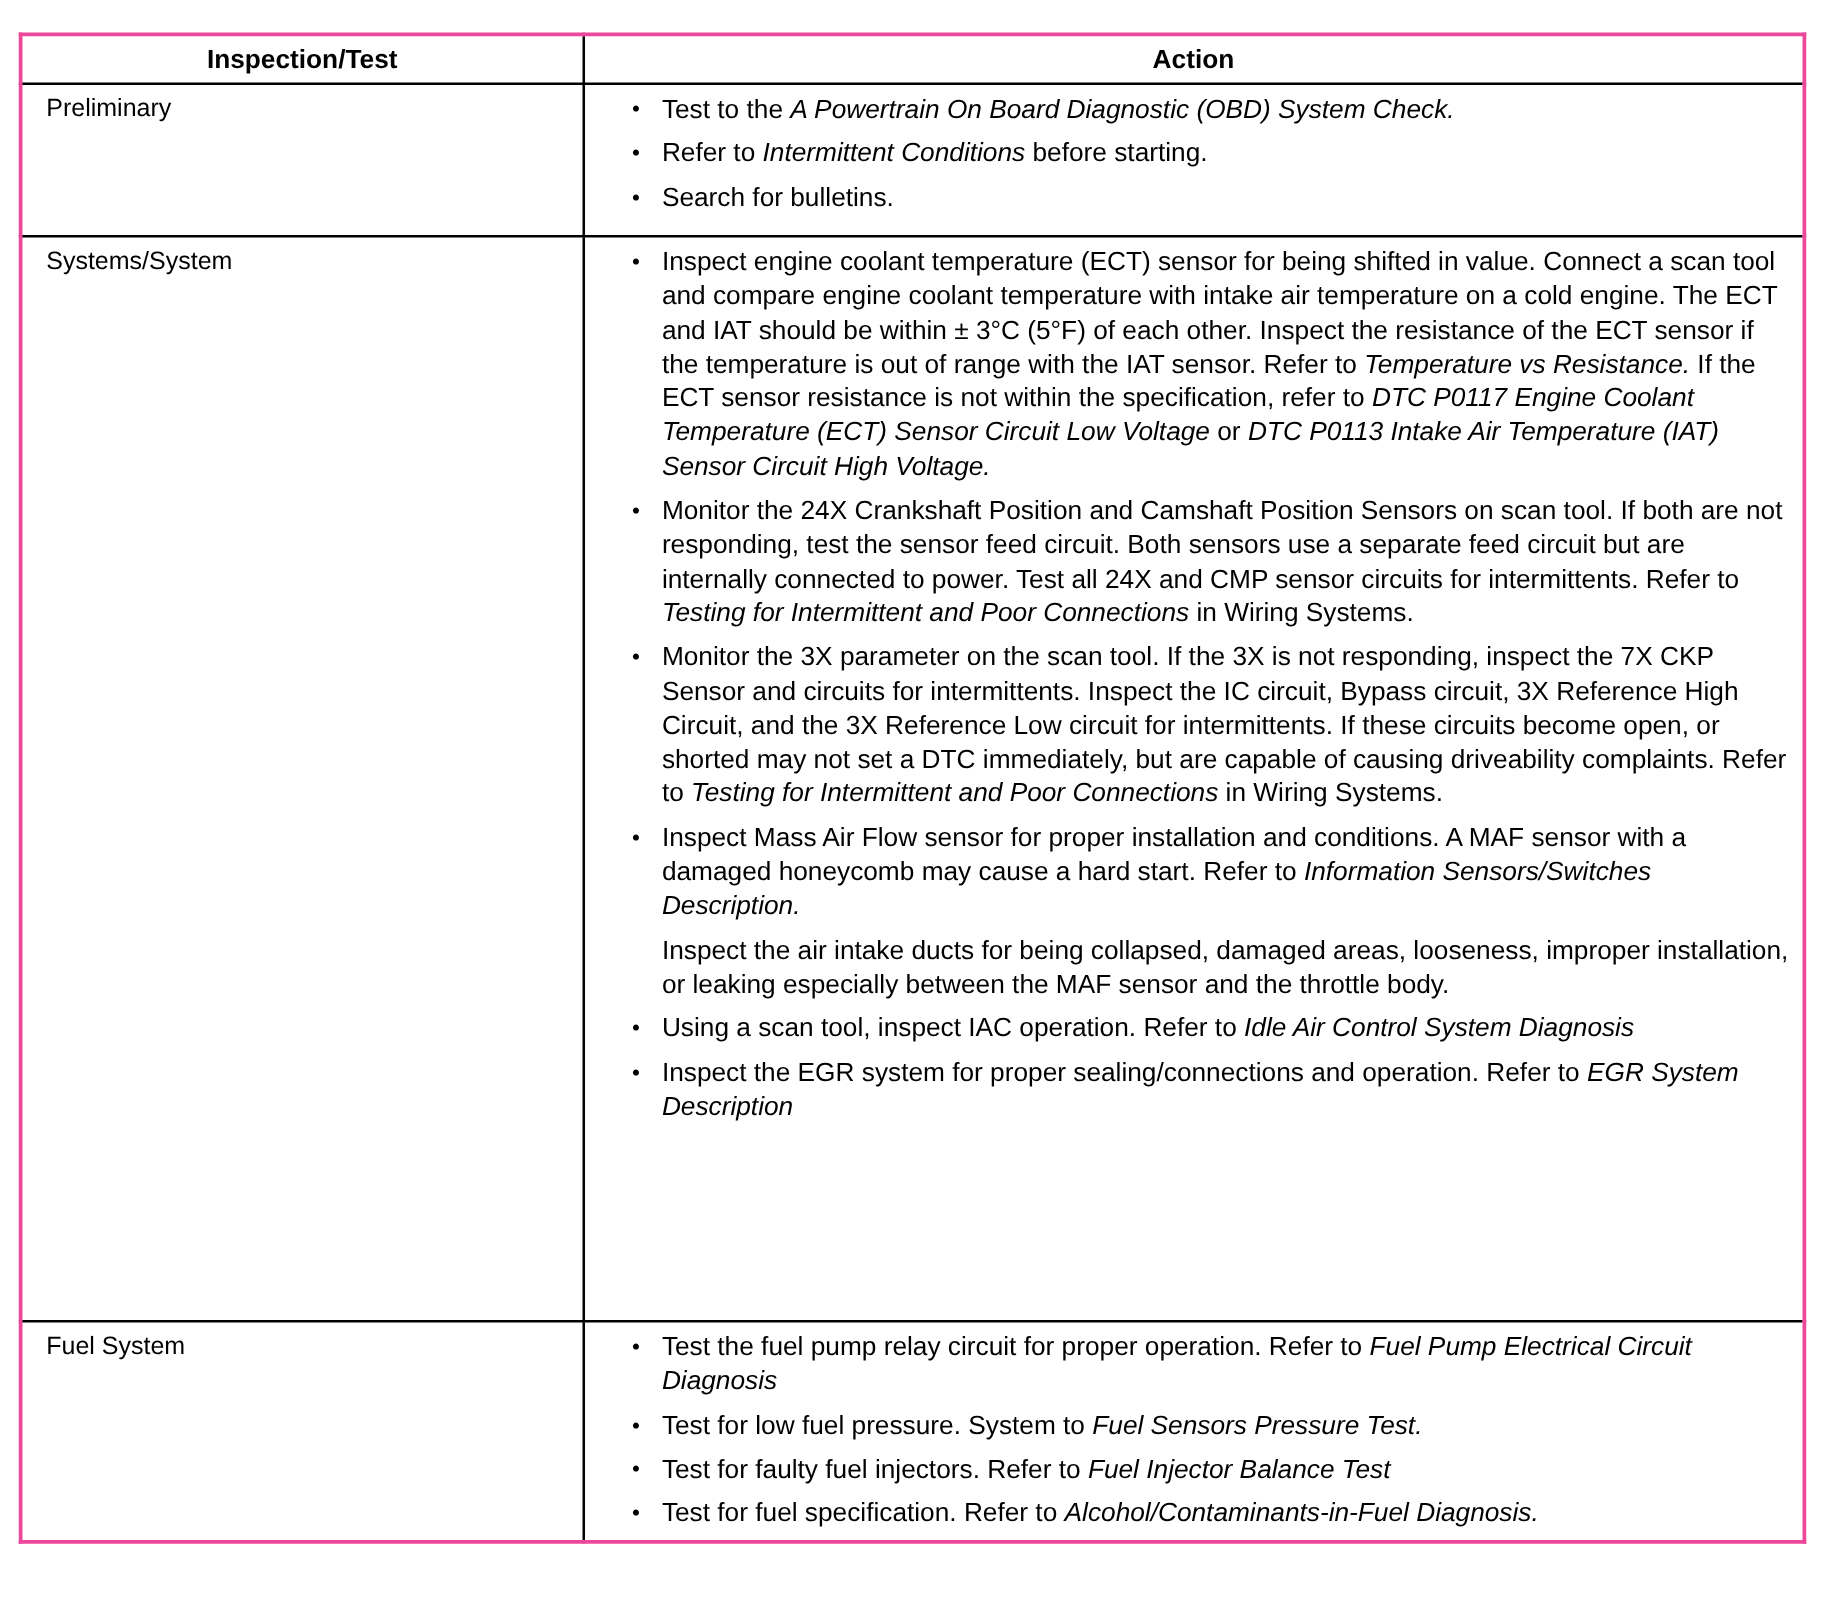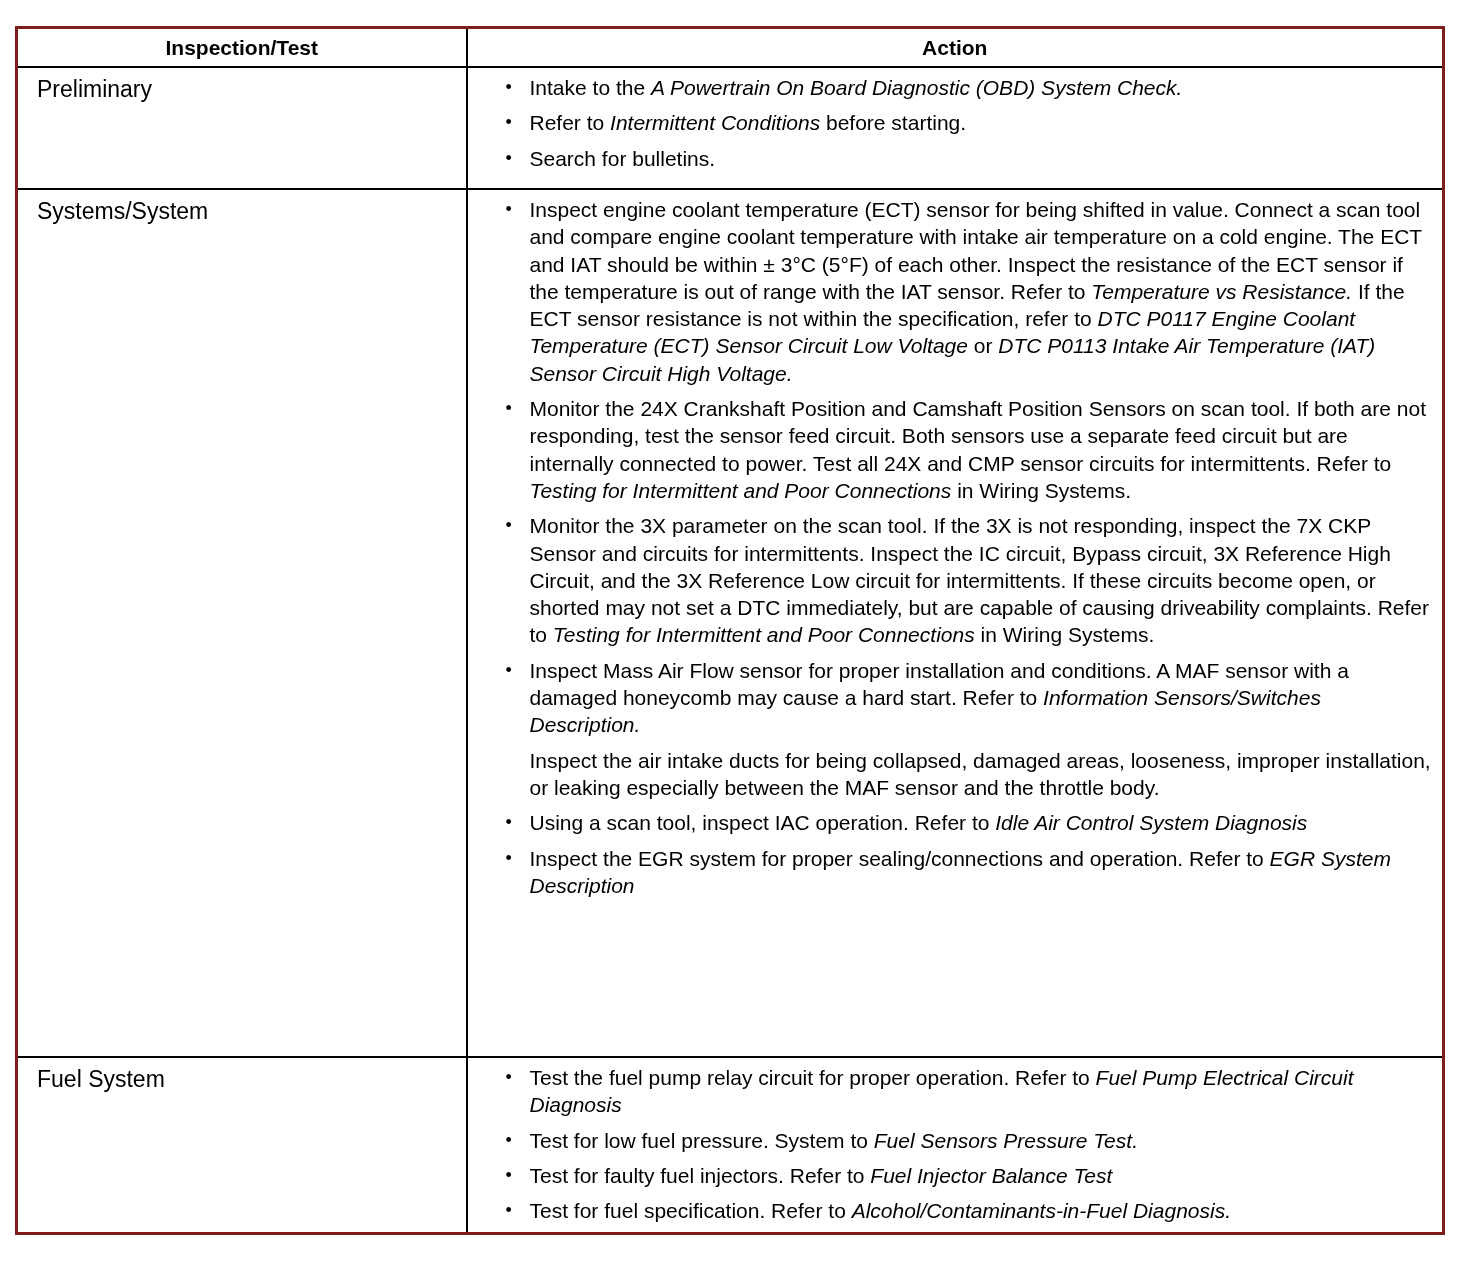--- a/index.html
+++ b/index.html
@@ -1,26 +1,26 @@
 <!DOCTYPE html>
 <html><head>
 <meta charset="utf-8">
 <style>
   html, body { margin: 0; padding: 0; background: #ffffff; }
   body { width: 1472px; height: 1284px; position: relative; overflow: hidden;
          font-family: "Liberation Sans", sans-serif; color: #000; }
   .tbl { position: absolute; left: 15px; top: 26px; width: 1430px;
          border-collapse: collapse; table-layout: fixed; }
   .tbl td, .tbl th { border: 2px solid #000; vertical-align: top; padding: 0; }
-  .tbl { border: 3px solid #7f1d1d; }
+  .tbl { border: 3px solid #ec4899; }
   .col1 { width: 450px; }
   .hdr th { height: 37px; font-weight: bold; font-size: 21px; text-align: center;
             vertical-align: middle; padding-top: 0; }
   .def td { height: 40px; font-size: 21px; padding: 6px 0 0 19px; vertical-align: top; }
-  .lbl { font-size: 23px; padding: 8px 0 0 19px !important; }
+  .lbl { font-size: 20px; padding: 8px 0 0 19px !important; }
   .row-pre td { height: 112px; }
   .row-sensor td { height: 858px; }
   .row-fuel td { height: 165px; }
   ul.acts { list-style: none; margin: 0; padding: 6px 10px 0 38px; }
   ul.acts li { position: relative; padding-left: 24px; font-size: 21px; line-height: 27.3px;
                margin-bottom: 8px; }
   ul.acts li .bul { position: absolute; left: 0; top: 0; font-size: 18px; }
   ul.acts li p { margin: 0; }
   ul.acts li p + p { margin-top: 8px; }
   i { }
@@ -38,21 +38,21 @@
       <tr class="hdr">
     <th>Inspection/Test</th>
     <th>Action</th>
   </tr>
   <tr class="row-pre">
     <td class="lbl">Preliminary</td>
     <td>
           <ul class="acts">
             <li>
               <span class="bul">•</span>
-              <p><span>Intake to the </span><i>A Powertrain On Board Diagnostic (OBD) System Check.</i></p>
+              <p><span>Test to the </span><i>A Powertrain On Board Diagnostic (OBD) System Check.</i></p>
             </li>
             <li>
               <span class="bul">•</span>
               <p><span>Refer to </span><i>Intermittent Conditions</i><span> before starting.</span></p>
             </li>
             <li>
               <span class="bul">•</span>
               <p><span>Search for bulletins.</span></p>
             </li>
           </ul>

